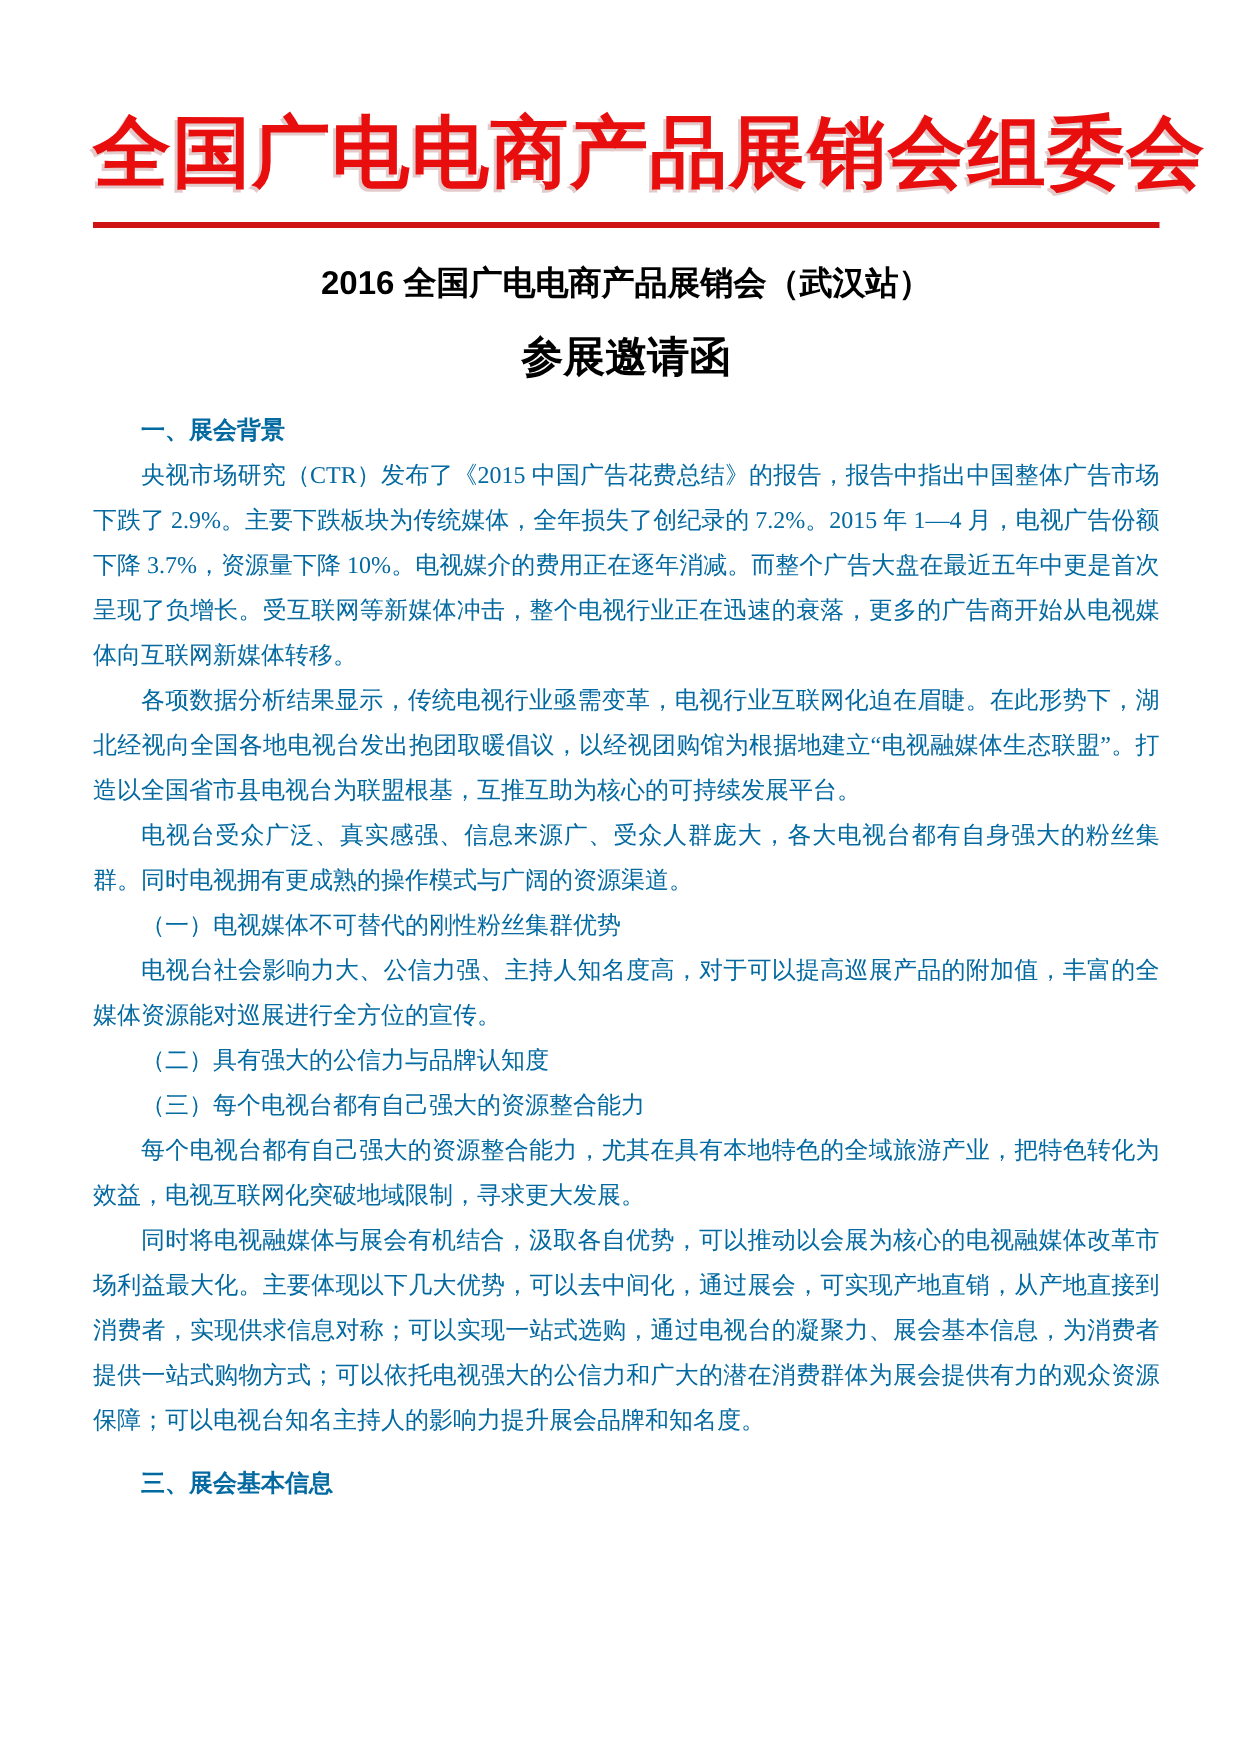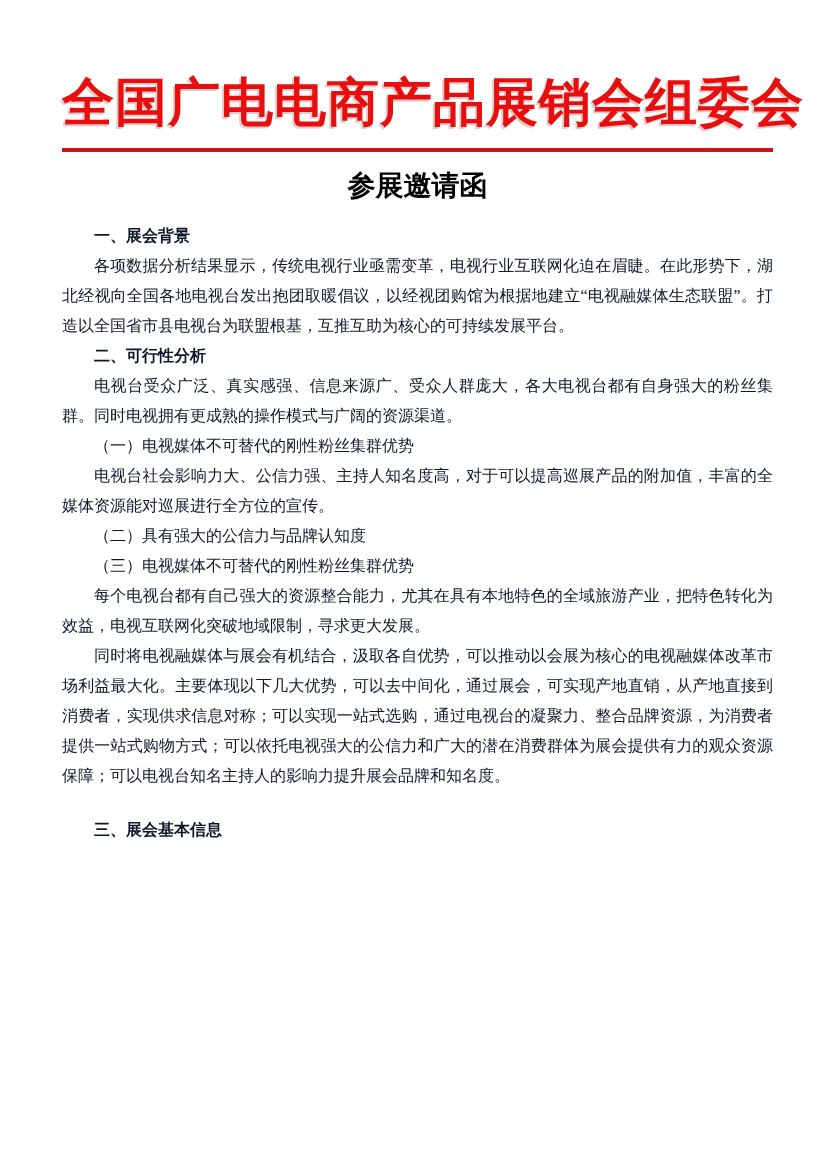--- a/index.html
+++ b/index.html
@@ -44,46 +44,47 @@
     font-size: 28px;
     font-weight: bold;
     color: #000000;
     font-family: "Liberation Sans", "DejaVu Sans", sans-serif;
   }
   .body-text {
     margin-top: 16px;
     font-size: 16px;
     line-height: 30px;
     text-align: justify;
-    color: #0f172a;
+    color: #0369a1;
   }
   .body-text p {
     margin: 0;
     text-indent: 2em;
   }
   .body-text p.h { font-weight: bold; }
-  .body-text p.gap { margin-top: 24px; }
+  .body-text p.gap { margin-top: 12px; }
 </style>
 </head>
 <body>
 
 <div class="page">
   <header>
     <h1 class="masthead">全国广电电商产品展销会组委会</h1>
     <div class="rule"></div>
   </header>
 
+  <h2 class="doc-title">2016 全国广电电商产品展销会（武汉站）</h2>
   <h3 class="doc-subtitle">参展邀请函</h3>
 
   <main class="body-text">
     <p class="h">一、展会背景</p>
+    <p>央视市场研究（CTR）发布了《2015 中国广告花费总结》的报告，报告中指出中国整体广告市场下跌了 2.9%。主要下跌板块为传统媒体，全年损失了创纪录的 7.2%。2015 年 1—4 月，电视广告份额下降 3.7%，资源量下降 10%。电视媒介的费用正在逐年消减。而整个广告大盘在最近五年中更是首次呈现了负增长。受互联网等新媒体冲击，整个电视行业正在迅速的衰落，更多的广告商开始从电视媒体向互联网新媒体转移。</p>
     <p>各项数据分析结果显示，传统电视行业亟需变革，电视行业互联网化迫在眉睫。在此形势下，湖北经视向全国各地电视台发出抱团取暖倡议，以经视团购馆为根据地建立“电视融媒体生态联盟”。打造以全国省市县电视台为联盟根基，互推互助为核心的可持续发展平台。</p>
-    <p class="h">二、可行性分析</p>
     <p>电视台受众广泛、真实感强、信息来源广、受众人群庞大，各大电视台都有自身强大的粉丝集群。同时电视拥有更成熟的操作模式与广阔的资源渠道。</p>
     <p>（一）电视媒体不可替代的刚性粉丝集群优势</p>
     <p>电视台社会影响力大、公信力强、主持人知名度高，对于可以提高巡展产品的附加值，丰富的全媒体资源能对巡展进行全方位的宣传。</p>
     <p>（二）具有强大的公信力与品牌认知度</p>
-    <p>（三）电视媒体不可替代的刚性粉丝集群优势</p>
+    <p>（三）每个电视台都有自己强大的资源整合能力</p>
     <p>每个电视台都有自己强大的资源整合能力，尤其在具有本地特色的全域旅游产业，把特色转化为效益，电视互联网化突破地域限制，寻求更大发展。</p>
-    <p>同时将电视融媒体与展会有机结合，汲取各自优势，可以推动以会展为核心的电视融媒体改革市场利益最大化。主要体现以下几大优势，可以去中间化，通过展会，可实现产地直销，从产地直接到消费者，实现供求信息对称；可以实现一站式选购，通过电视台的凝聚力、整合品牌资源，为消费者提供一站式购物方式；可以依托电视强大的公信力和广大的潜在消费群体为展会提供有力的观众资源保障；可以电视台知名主持人的影响力提升展会品牌和知名度。</p>
+    <p>同时将电视融媒体与展会有机结合，汲取各自优势，可以推动以会展为核心的电视融媒体改革市场利益最大化。主要体现以下几大优势，可以去中间化，通过展会，可实现产地直销，从产地直接到消费者，实现供求信息对称；可以实现一站式选购，通过电视台的凝聚力、展会基本信息，为消费者提供一站式购物方式；可以依托电视强大的公信力和广大的潜在消费群体为展会提供有力的观众资源保障；可以电视台知名主持人的影响力提升展会品牌和知名度。</p>
     <p class="h gap">三、展会基本信息</p>
   </main>
 </div>
 
 </body></html>

